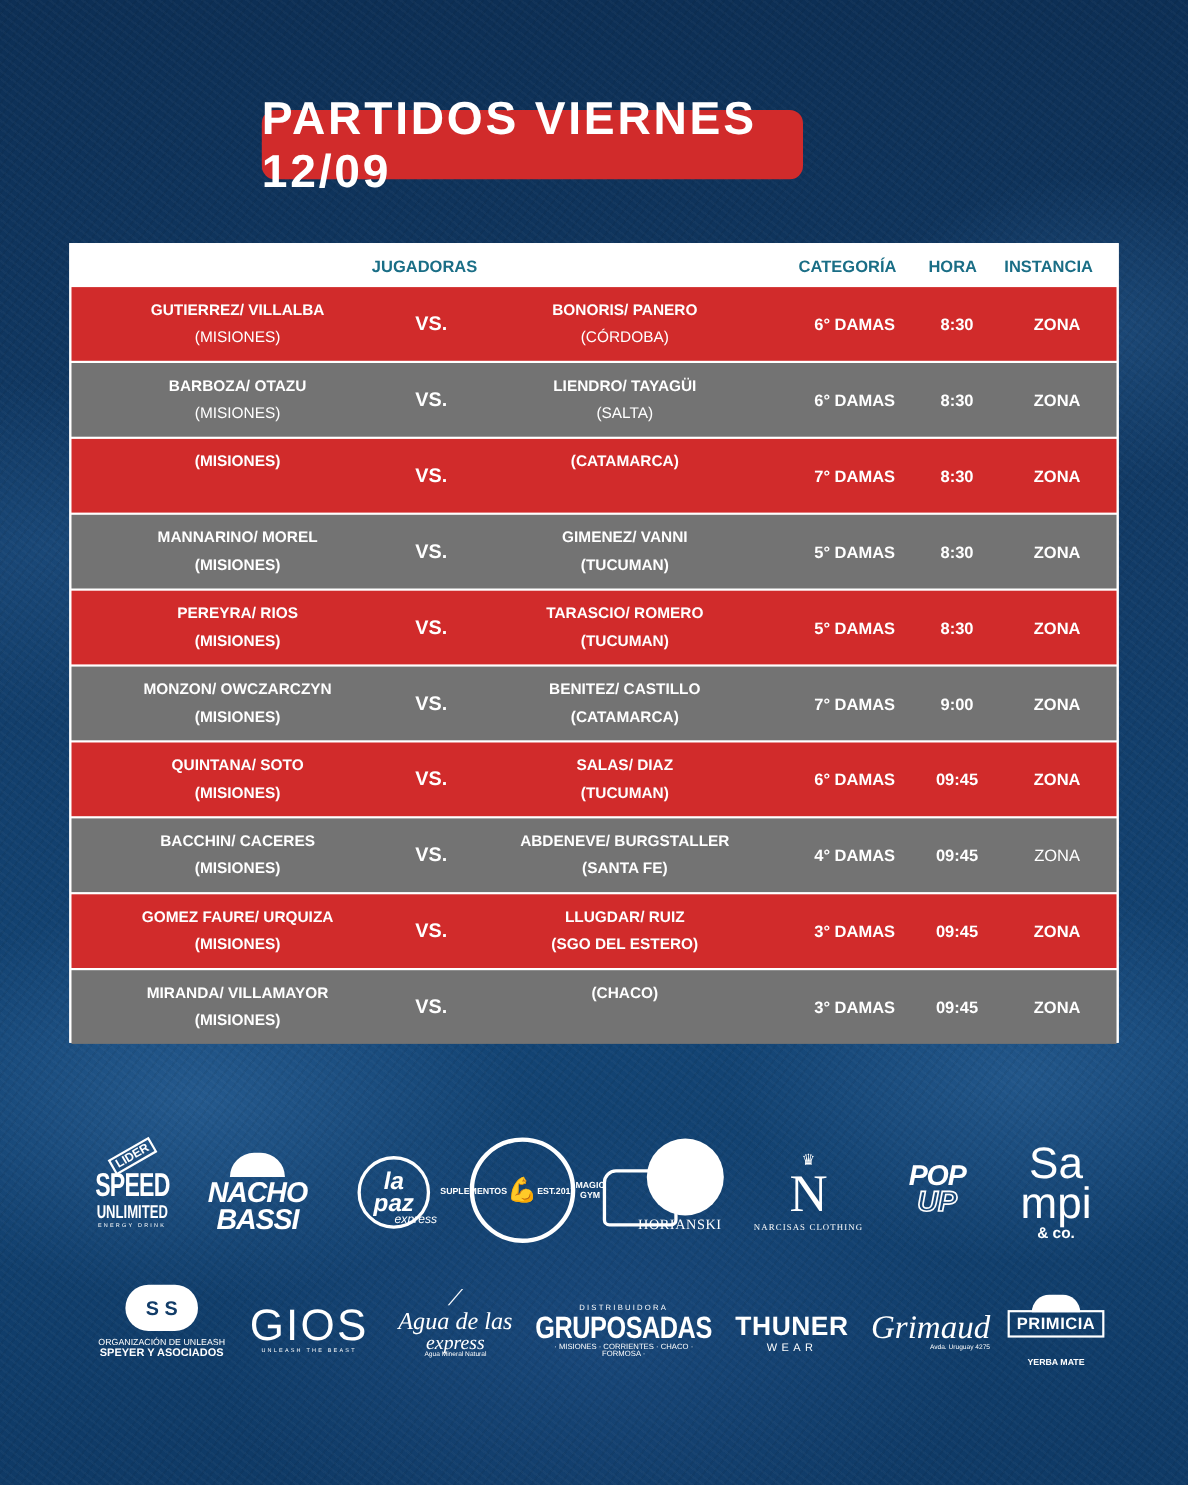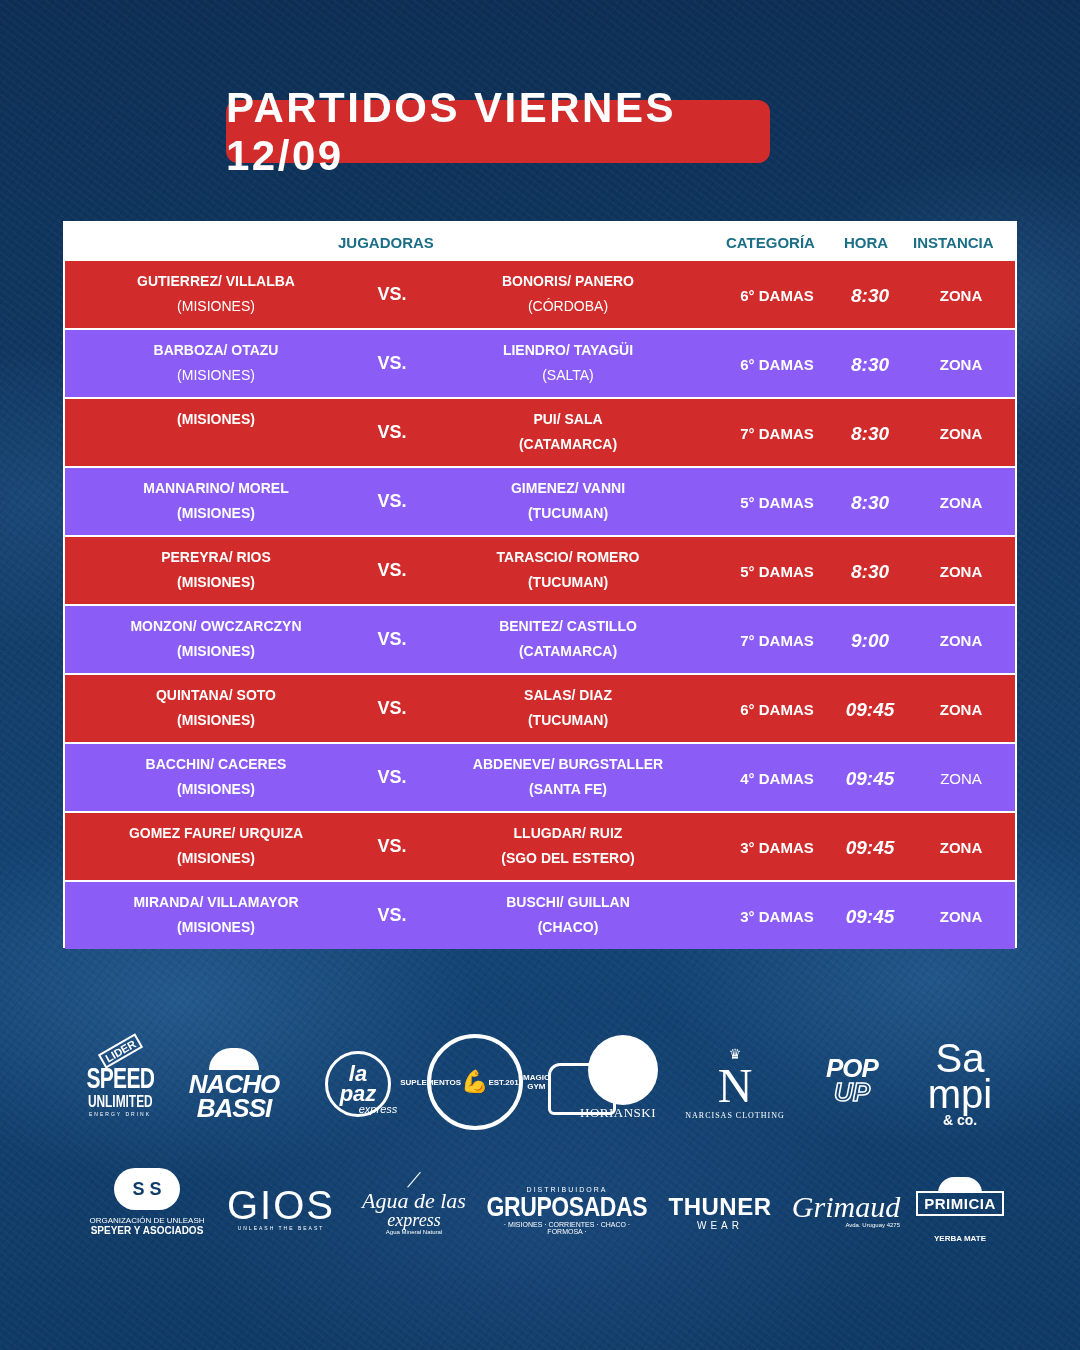--- a/index.html
+++ b/index.html
@@ -17,52 +17,52 @@
     }
     .noise {
       position: absolute; inset: 0;
       background-image:
         repeating-linear-gradient(37deg, rgba(255,255,255,0.025) 0 2px, transparent 2px 6px),
         repeating-linear-gradient(-53deg, rgba(0,0,0,0.05) 0 2px, transparent 2px 7px);
       pointer-events: none;
     }
 
     .title-pill {
-      position: absolute; left: 226px; top: 100px; width: 544px; height: 63px;
+      position: absolute; left: 238px; top: 100px; width: 492px; height: 63px;
       background: #d12b2b; border-radius: 12px;
       display: flex; align-items: center; justify-content: center;
       color: #ffffff; font-size: 42px; font-weight: bold; letter-spacing: 2.5px;
     }
 
     .table {
       position: absolute; left: 63px; top: 221px; width: 954px; height: 727px;
       background: #ffffff; border: 2px solid #ffffff;
     }
     .thead {
       position: relative; height: 38px; background: #ffffff;
       color: #1a6e86; font-weight: bold; font-size: 15px;
     }
     .thead span { position: absolute; top: 11px; }
     .row {
       position: relative; height: 67px; margin-bottom: 2px;
       color: #ffffff;
     }
     .row:last-child { margin-bottom: 0; }
     .row.red { background: #d12b2b; }
-    .row.blue { background: #8b5cf6; }
+    .row.blue { background: #737373; }
     .cell { position: absolute; text-align: center; font-size: 14px; line-height: 25px; }
     .cell .name { font-weight: bold; display: block; }
     .cell .prov { display: block; }
     .prov.light { font-weight: normal; }
     .prov.bold { font-weight: bold; }
     .c-left { left: 0; width: 302px; top: 8px; }
     .c-vs { left: 292px; width: 70px; top: 21px; font-weight: bold; font-size: 18px; }
     .c-right { left: 352px; width: 302px; top: 8px; }
     .c-cat { left: 652px; width: 120px; top: 22px; font-size: 15px; font-weight: bold; }
-    .c-hora { left: 770px; width: 70px; top: 22px; font-size: 19px; font-weight: bold; font-style: italic; }
+    .c-hora { left: 770px; width: 70px; top: 22px; font-size: 15px; font-weight: bold; }
     .c-inst { left: 846px; width: 100px; top: 22px; font-size: 15px; font-weight: bold; }
     .c-inst.light { font-weight: normal; }
     .logo {
       position: absolute; color: #ffffff; text-align: center;
       display: flex; flex-direction: column; align-items: center; justify-content: center;
     }
     .l-speed { left: 82px; top: 1030px; width: 76px; height: 100px; }
     .l-speed .t1 { font-size: 11px; font-weight: bold; border: 2px solid #fff; padding: 0 3px; transform: rotate(-30deg); margin-bottom: 4px; }
     .l-speed .t2 { font-size: 30px; font-weight: bold; transform: scaleX(0.7); line-height: 30px; letter-spacing: -1px; }
     .l-speed .t3 { font-size: 17px; font-weight: bold; transform: scaleX(0.7); line-height: 18px; }
@@ -177,21 +177,20 @@
     <div class="cell c-hora">8:30</div>
     <div class="cell c-inst">ZONA</div>
   </div>
 
   <div class="row red">
     <div class="cell c-left">
         <span class="prov bold">(MISIONES)</span>
       </div>
     <div class="cell c-vs">VS.</div>
     <div class="cell c-right">
-        <span class="name">PUI/ SALA</span>
         <span class="prov bold">(CATAMARCA)</span>
       </div>
     <div class="cell c-cat">7° DAMAS</div>
     <div class="cell c-hora">8:30</div>
     <div class="cell c-inst">ZONA</div>
   </div>
 
   <div class="row blue">
     <div class="cell c-left">
         <span class="name">MANNARINO/ MOREL</span>
@@ -282,21 +281,20 @@
     <div class="cell c-inst">ZONA</div>
   </div>
 
   <div class="row blue">
     <div class="cell c-left">
         <span class="name">MIRANDA/ VILLAMAYOR</span>
         <span class="prov bold">(MISIONES)</span>
       </div>
     <div class="cell c-vs">VS.</div>
     <div class="cell c-right">
-        <span class="name">BUSCHI/ GUILLAN</span>
         <span class="prov bold">(CHACO)</span>
       </div>
     <div class="cell c-cat">3° DAMAS</div>
     <div class="cell c-hora">09:45</div>
     <div class="cell c-inst">ZONA</div>
   </div>
 </div>
 
 <div class="logo l-speed">
   <span class="t1">LIDER</span>

